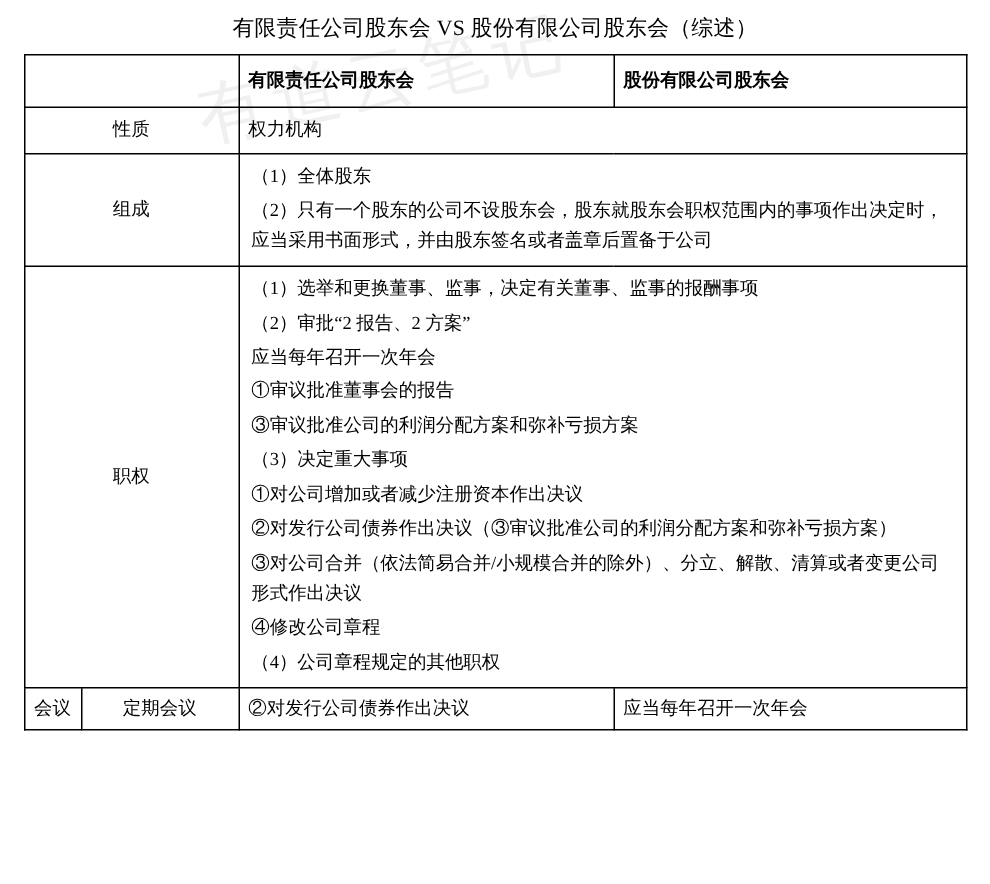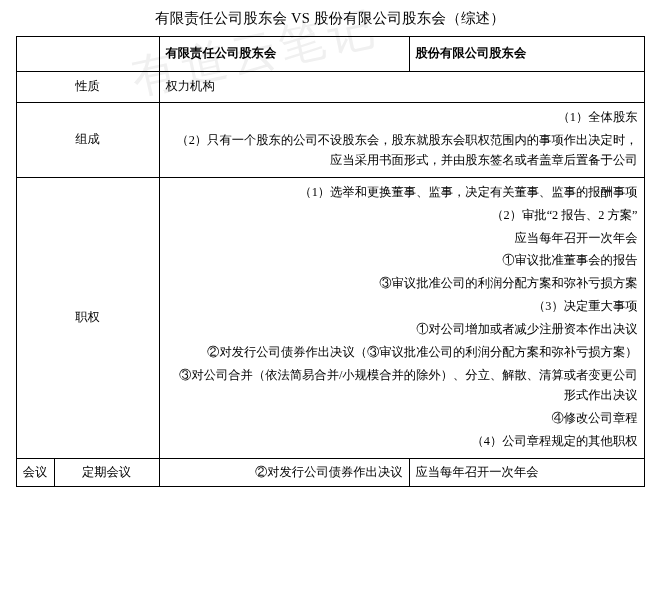--- a/index.html
+++ b/index.html
@@ -73,21 +73,21 @@
   .rowlabel {
     text-align: center;
     font-size: 12.3px;
     margin-top: 24px;
   }
   .center {
     text-align: left;
     margin-top: 34px;
   }
   .cellbody {
-    text-align: right;
+    text-align: left;
   }
   .cellbody p {
     margin: 0;
     padding: 1px 0 2px 2px;
     line-height: 1.62;
   }
   .tall { height: 22px; }
 </style>
 </head>
 <body>

